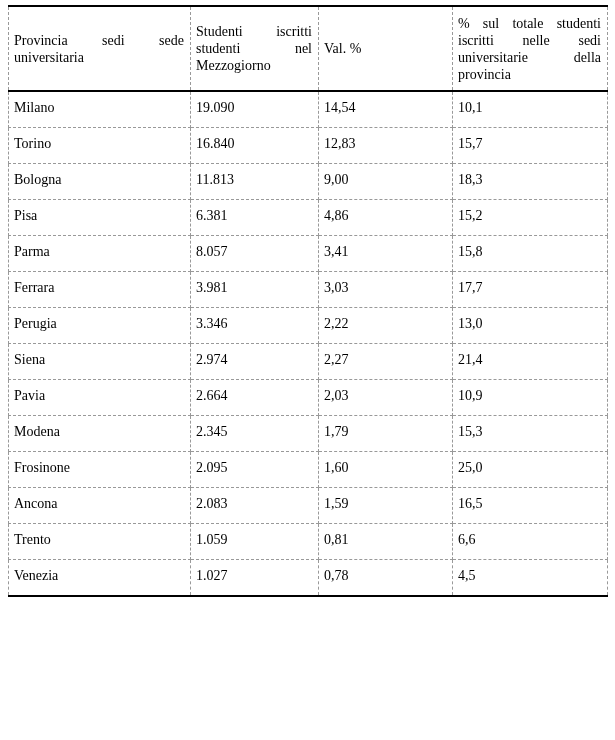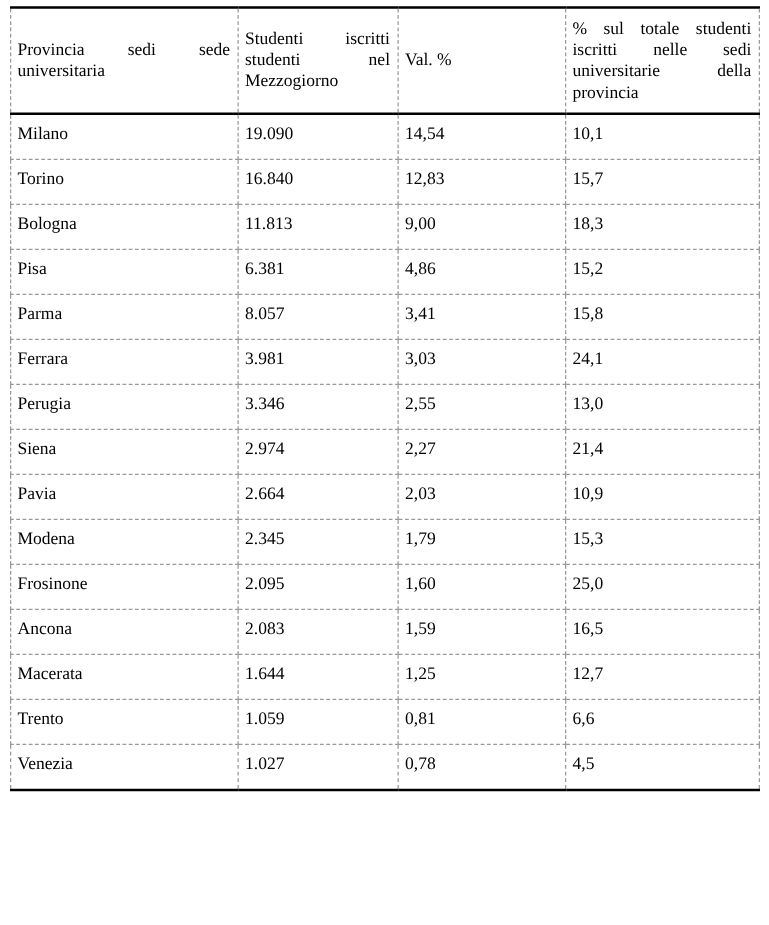--- a/index.html
+++ b/index.html
@@ -123,26 +123,26 @@
       <tr>
         <td>Parma</td>
         <td>8.057</td>
         <td>3,41</td>
         <td>15,8</td>
       </tr>
       <tr>
         <td>Ferrara</td>
         <td>3.981</td>
         <td>3,03</td>
-        <td>24,1</td>
+        <td>17,7</td>
       </tr>
       <tr>
         <td>Perugia</td>
         <td>3.346</td>
-        <td>2,55</td>
+        <td>2,22</td>
         <td>13,0</td>
       </tr>
       <tr>
         <td>Siena</td>
         <td>2.974</td>
         <td>2,27</td>
         <td>21,4</td>
       </tr>
       <tr>
         <td>Pavia</td>
@@ -162,26 +162,20 @@
         <td>1,60</td>
         <td>25,0</td>
       </tr>
       <tr>
         <td>Ancona</td>
         <td>2.083</td>
         <td>1,59</td>
         <td>16,5</td>
       </tr>
       <tr>
-        <td>Macerata</td>
-        <td>1.644</td>
-        <td>1,25</td>
-        <td>12,7</td>
-      </tr>
-      <tr>
         <td>Trento</td>
         <td>1.059</td>
         <td>0,81</td>
         <td>6,6</td>
       </tr>
       <tr>
         <td>Venezia</td>
         <td>1.027</td>
         <td>0,78</td>
         <td>4,5</td>

